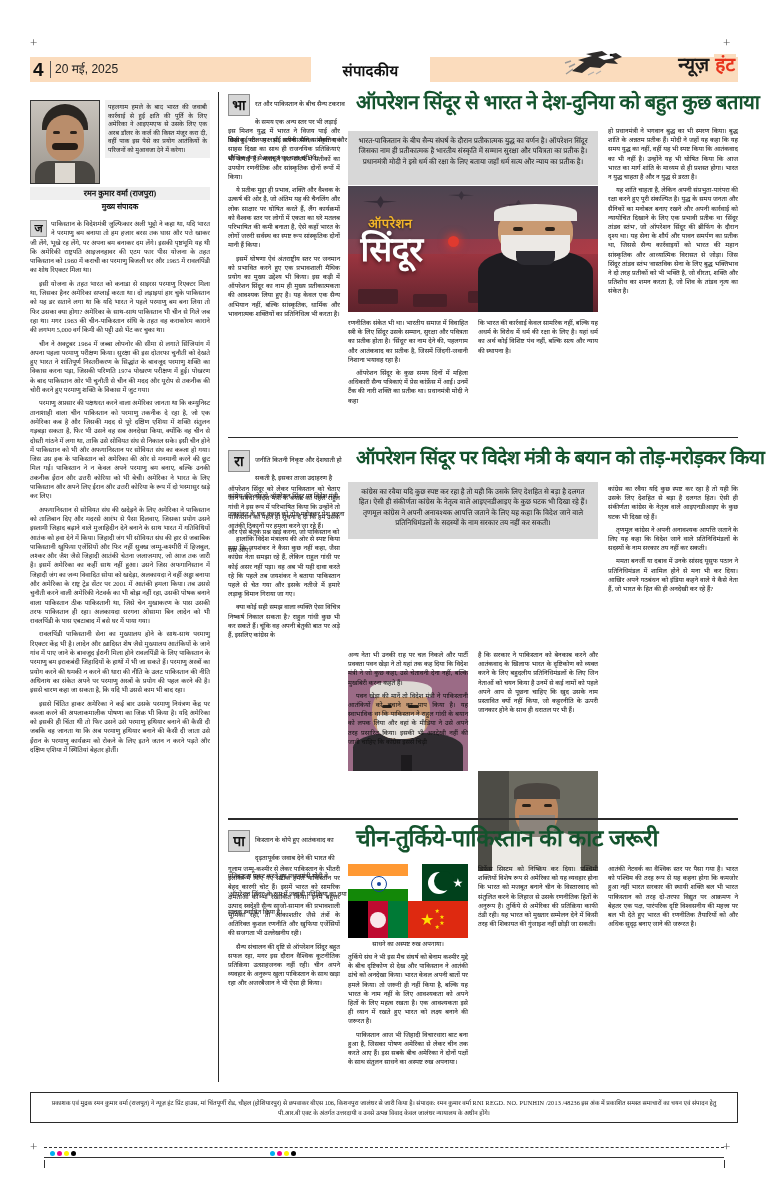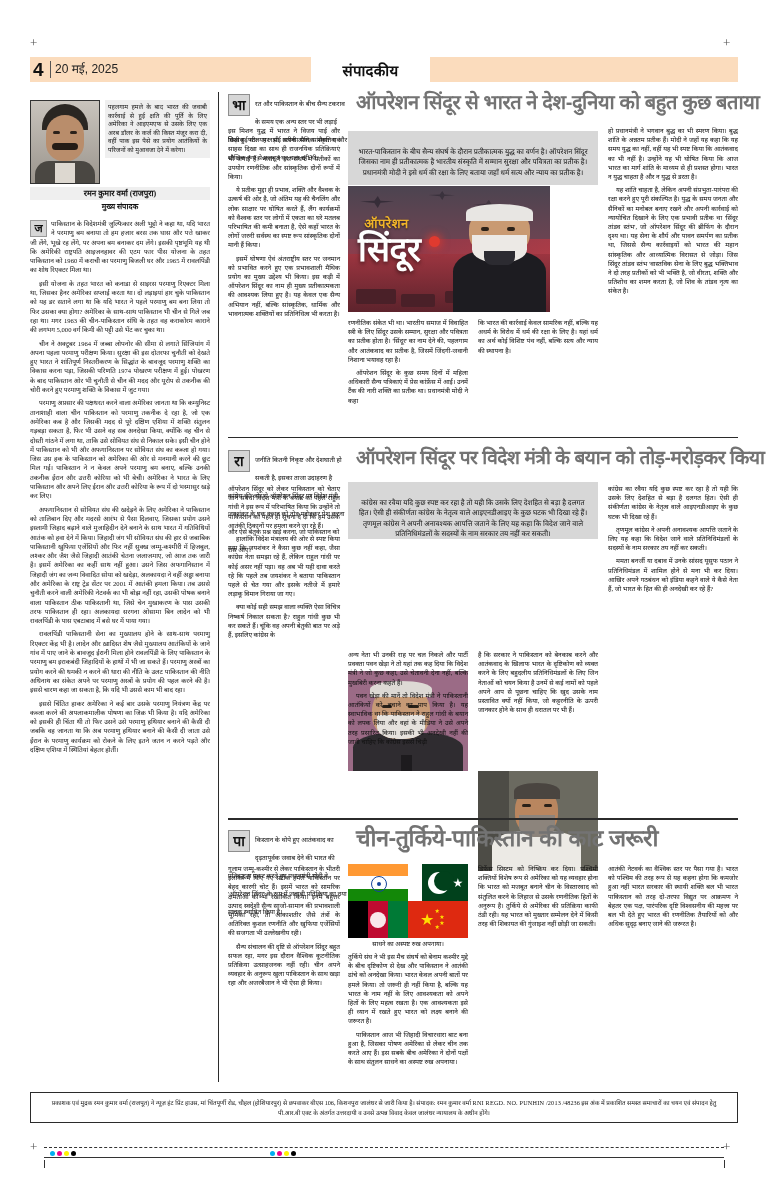--- a/index.html
+++ b/index.html
@@ -69,27 +69,27 @@
     font-size:11px;line-height:15px;text-align:center;color:#111;}
 
   
   .art{position:absolute;}
   .art-kicker{position:absolute;left:0;top:0;width:120px;}
   .art-kick-dc{float:left;width:20px;height:20px;margin:2px 5px 0 0;background:#d6d6d6;
     border:1px solid #8e8e8e;font-family:"Liberation Sans",sans-serif;font-weight:bold;
     font-size:14px;line-height:20px;text-align:center;color:#111;}
   .art-kick-txt{font-size:6.5px;line-height:9px;text-align:justify;}
   .art-title{position:absolute;left:128px;top:-2px;font-family:"Liberation Sans",sans-serif;
-    font-weight:bold;font-size:20px;line-height:24px;color:#737373;letter-spacing:-.4px;
+    font-weight:bold;font-size:20px;line-height:24px;color:#14532d;letter-spacing:-.4px;
     white-space:nowrap;}
   .col{position:absolute;font-size:6.5px;line-height:9.2px;text-align:justify;color:#111;}
   .col p{margin:0 0 4px 0;text-indent:8px;}
   .col p.first{text-indent:0;}
 
-  .summary{position:absolute;background:#d7d7d7;padding:16px 7px;box-sizing:border-box;
+  .summary{position:absolute;background:#d7d7d7;padding:5px 7px;box-sizing:border-box;
     font-size:7.2px;line-height:10.4px;text-align:center;color:#111;}
 
   
   .photo{position:absolute;overflow:hidden;}
 
   
   .poster{background:linear-gradient(160deg,#6e5560 0%,#8d3a4a 40%,#b03c46 75%,#7a2f3a 100%);position:relative;}
   .poster .sky{position:absolute;left:0;top:0;right:0;height:42%;background:linear-gradient(#4c4450,#6b4452);}
   .poster .ground{position:absolute;left:0;bottom:0;right:0;height:46%;
     background:linear-gradient(#9c3540,#5d232c);}
@@ -177,20 +177,33 @@
   <div class="masthead">
     <div class="mh-band-l"></div>
     <div class="mh-center">
       <span>संपादकीय</span>
     </div>
     <div class="mh-band-r"></div>
     <div class="mh-pageno">4</div>
     <div class="mh-divider"></div>
     <div class="mh-date">20 मई, 2025</div>
 
+    <div class="mh-logo">
+      <svg class="mh-bird" viewBox="0 0 62 30">
+        <path d="M8 23 L20 14 L14 12 L28 8 L22 6 L38 3 L44 7 L52 5 L58 9 L50 12 L54 16 L42 15 L36 20 L26 19 L18 25 Z" fill="#2e2c2b"></path>
+        <path d="M34 9 L46 6 L50 10 L40 12 Z" fill="#ffffff"></path>
+        <circle cx="47" cy="7" r="1.3" fill="#111"></circle>
+        <path d="M2 26 L9 21 M5 19 L11 16 M1 15 L7 13" stroke="#9a9896" stroke-width="1.4" fill="none"></path>
+        <path d="M24 27 L30 24 M32 26 L37 23" stroke="#b0aeac" stroke-width="1.2" fill="none"></path>
+      </svg>
+      <div class="mh-logo-text">
+        <span class="t1">न्यूज़</span>
+        <span class="t2">हंट</span>
+      </div>
+    </div>
   </div>
 
   <div class="vline" style="left:218px;top:92px;height:990px;"></div>
 
   <div class="leftcol">
     <div class="lc-topbox">
       <div class="lc-photo">
         <div class="hair"></div>
           <div class="face"></div>
         <div class="eyeL"></div>
@@ -220,21 +233,21 @@
   <div class="art" style="left:228px;top:92px;width:510px;">
     <div class="art-kicker">
       <span class="art-kick-dc">भा</span>
       <span class="art-kick-txt">रत और पाकिस्तान के बीच सैन्य टकराव के समय एक अन्य स्तर पर भी लड़ाई छिड़ी हुई थी। यह लड़ाई प्रतीकात्मक, सांस्कृतिक और मौखिक रूप से मजबूत घर चला रही थी।</span>
     </div>
     <div class="art-title">ऑपरेशन सिंदूर से भारत ने देश-दुनिया को बहुत कुछ बताया</div>
   </div>
 
   <div class="summary" style="left:348px;top:131px;width:250px;height:54px;">भारत-पाकिस्तान के बीच सैन्य संघर्ष के दौरान प्रतीकात्मक युद्ध का वर्णन है। ऑपरेशन सिंदूर जिसका नाम ही प्रतीकात्मक है भारतीय संस्कृति में सम्मान सुरक्षा और पवित्रता का प्रतीक है। प्रधानमंत्री मोदी ने इसे धर्म की रक्षा के लिए बताया जहाँ धर्म सत्य और न्याय का प्रतीक है।</div>
 
-  <div class="photo poster" style="left:348px;top:186px;width:202px;height:126px;">
+  <div class="photo poster" style="left:348px;top:186px;width:250px;height:126px;">
     <div class="sky"></div>
     <div class="ground"></div>
     <div class="jet" style="left:6%;top:8%;width:34px;height:12px;opacity:.75;"></div>
     <div class="jet" style="left:40%;top:4%;width:26px;height:9px;opacity:.6;"></div>
     <div class="jet" style="left:62%;top:11%;width:30px;height:10px;opacity:.5;"></div>
     <div class="tank" style="left:4%;bottom:6%;width:40px;height:15px;"></div>
     <div class="tank" style="left:26%;bottom:4%;width:34px;height:13px;"></div>
     <div class="tank" style="left:48%;bottom:7%;width:30px;height:12px;"></div>
     <div class="op">ऑपरेशन</div>
     <div class="sin">सिंदूर</div>

